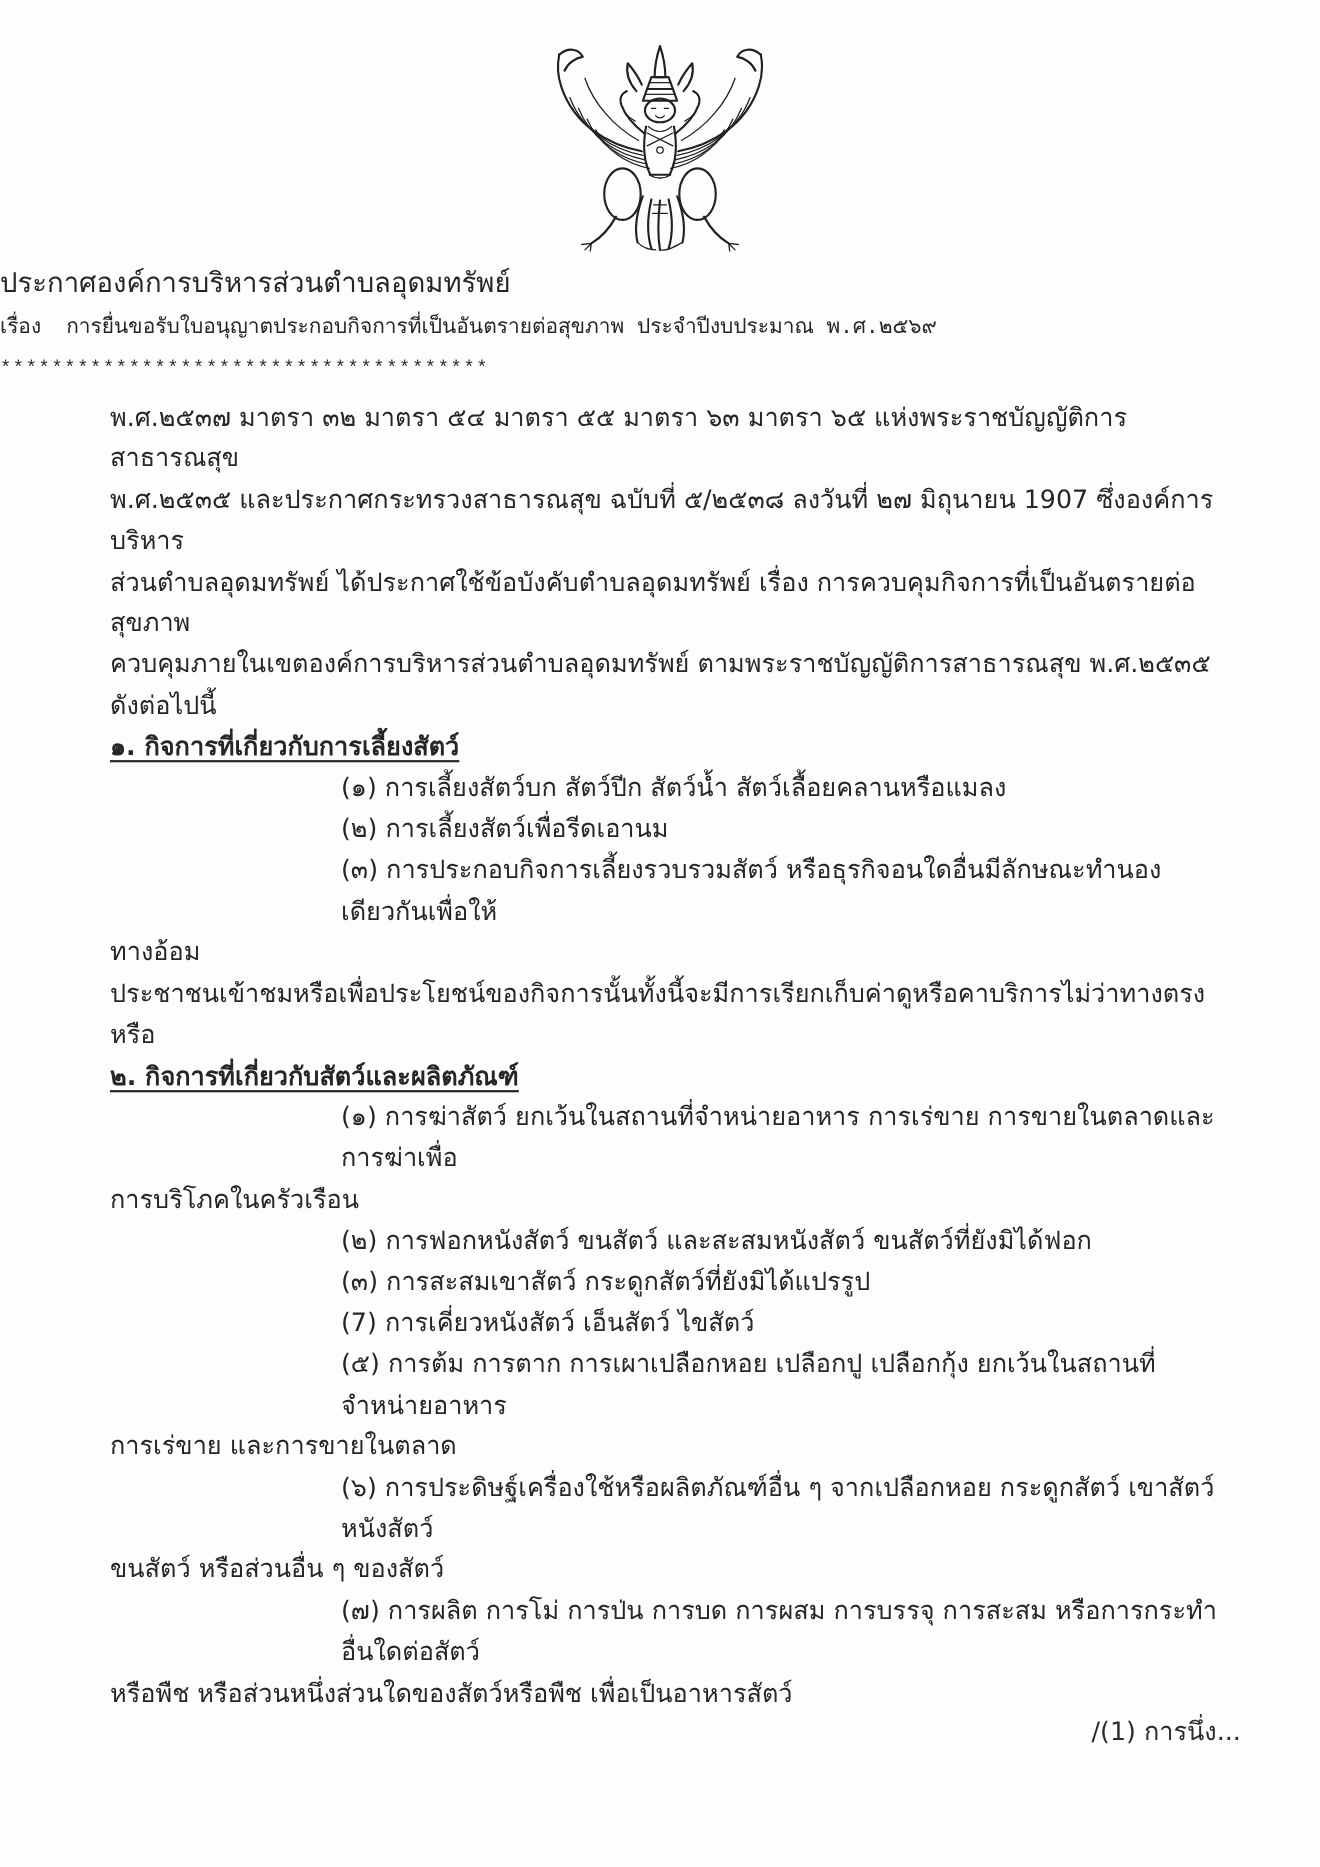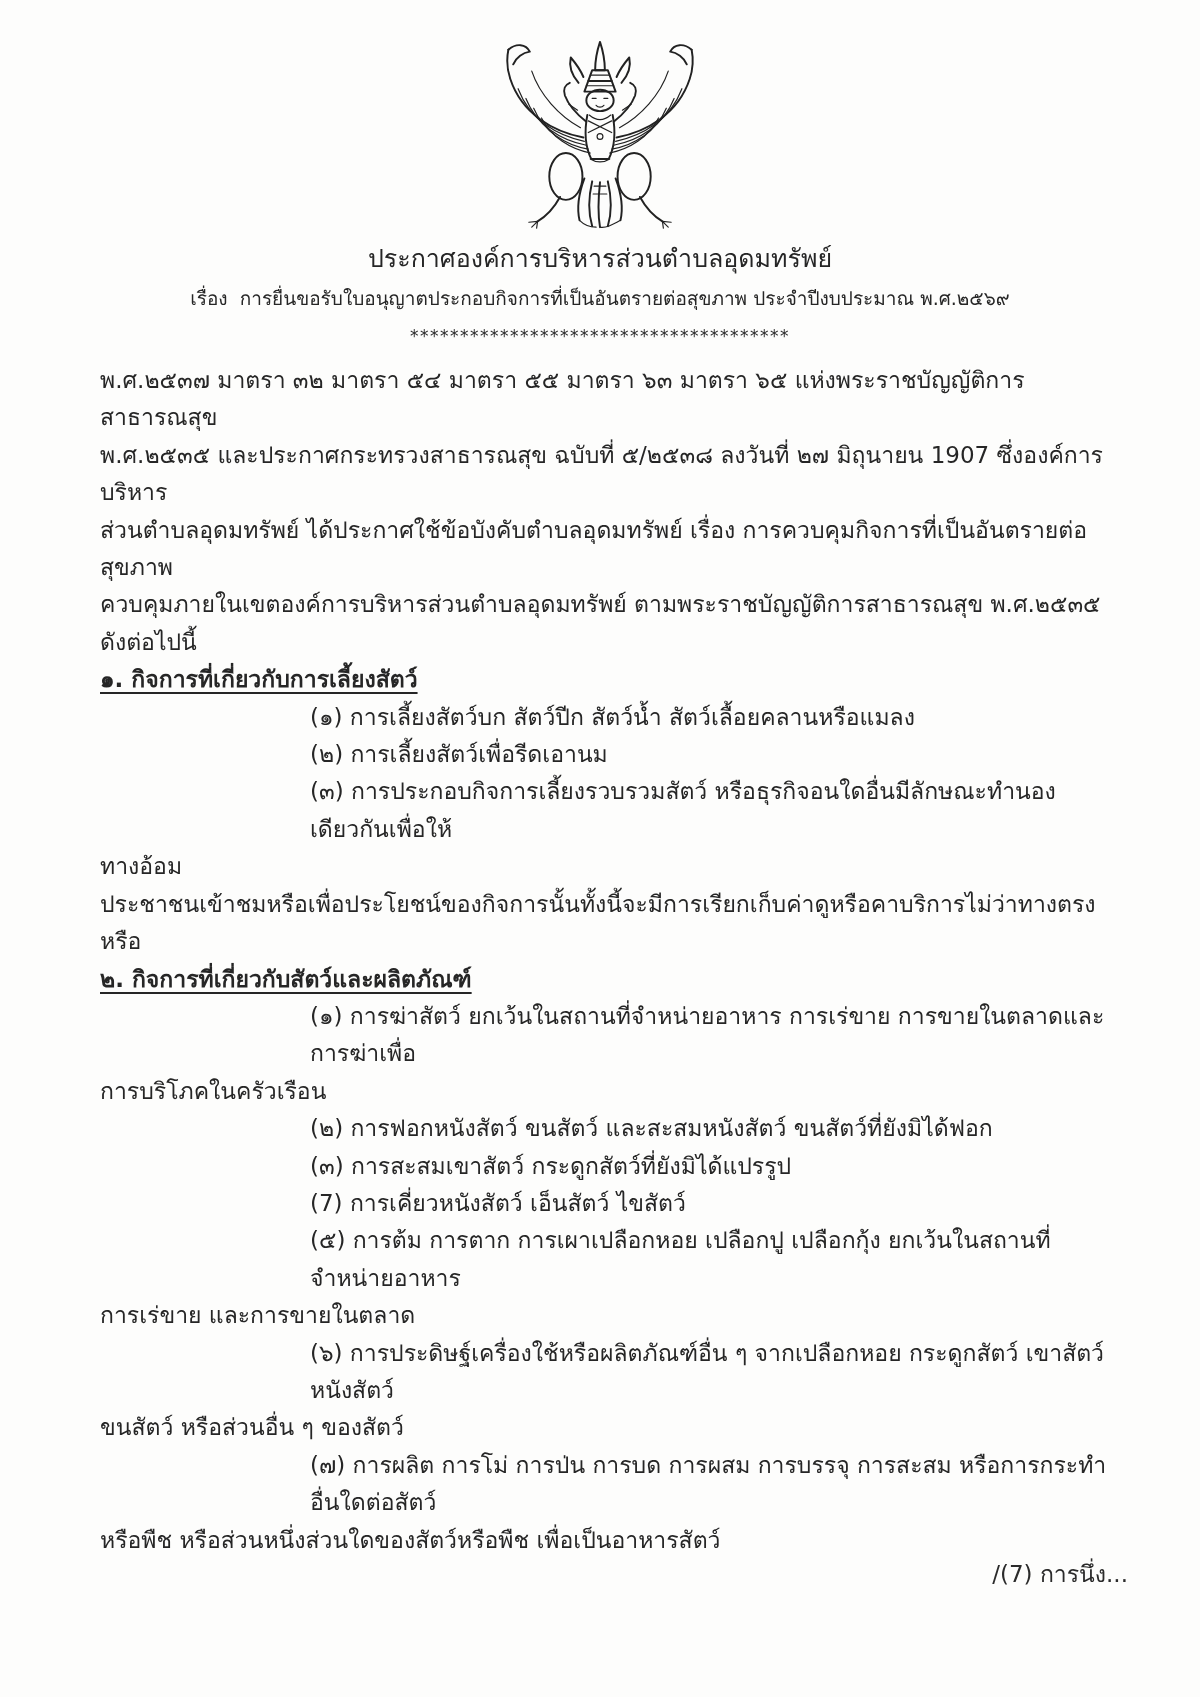--- a/index.html
+++ b/index.html
@@ -10,21 +10,21 @@
     background:#fdfdfc;
     color:#262626;
     font-family:"DejaVu Sans","Liberation Sans",sans-serif;
     overflow:hidden;
   }
   .emblem-wrap {
     padding-top:38px;
     display:flex;
     justify-content:center;
   }
-  .title-block { text-align:center; margin-top:6px; }
+  .title-block { text-align:left; margin-top:6px;font-family:Liberation Mono, monospace; }
   .doc-title {
     font-size:25px; line-height:40px; font-weight:500;
     white-space:pre-wrap;
   }
   .doc-subject {
     font-size:19px; line-height:38px; font-weight:500;
     white-space:pre-wrap;
   }
   .doc-divider {
     font-size:17px; line-height:34px; letter-spacing:1.5px;
@@ -156,15 +156,15 @@
         <div class="line item-first">(7) การเคี่ยวหนังสัตว์ เอ็นสัตว์ ไขสัตว์</div>
         <div class="line item-first">(๕) การต้ม การตาก การเผาเปลือกหอย เปลือกปู เปลือกกุ้ง ยกเว้นในสถานที่จำหน่ายอาหาร</div>
         <div class="line item-cont">การเร่ขาย และการขายในตลาด</div>
         <div class="line item-first">(๖) การประดิษฐ์เครื่องใช้หรือผลิตภัณฑ์อื่น ๆ จากเปลือกหอย กระดูกสัตว์ เขาสัตว์ หนังสัตว์</div>
         <div class="line item-cont">ขนสัตว์ หรือส่วนอื่น ๆ ของสัตว์</div>
         <div class="line item-first">(๗) การผลิต การโม่ การป่น การบด การผสม การบรรจุ การสะสม หรือการกระทำอื่นใดต่อสัตว์</div>
         <div class="line item-cont">หรือพืช หรือส่วนหนึ่งส่วนใดของสัตว์หรือพืช เพื่อเป็นอาหารสัตว์</div>
       </div>
   </div>
 
-  <div class="page-continuation">/(7) การนึ่ง...</div>
+  <div class="page-continuation">/(1) การนึ่ง...</div>
 
 </div>
 
 </body></html>

